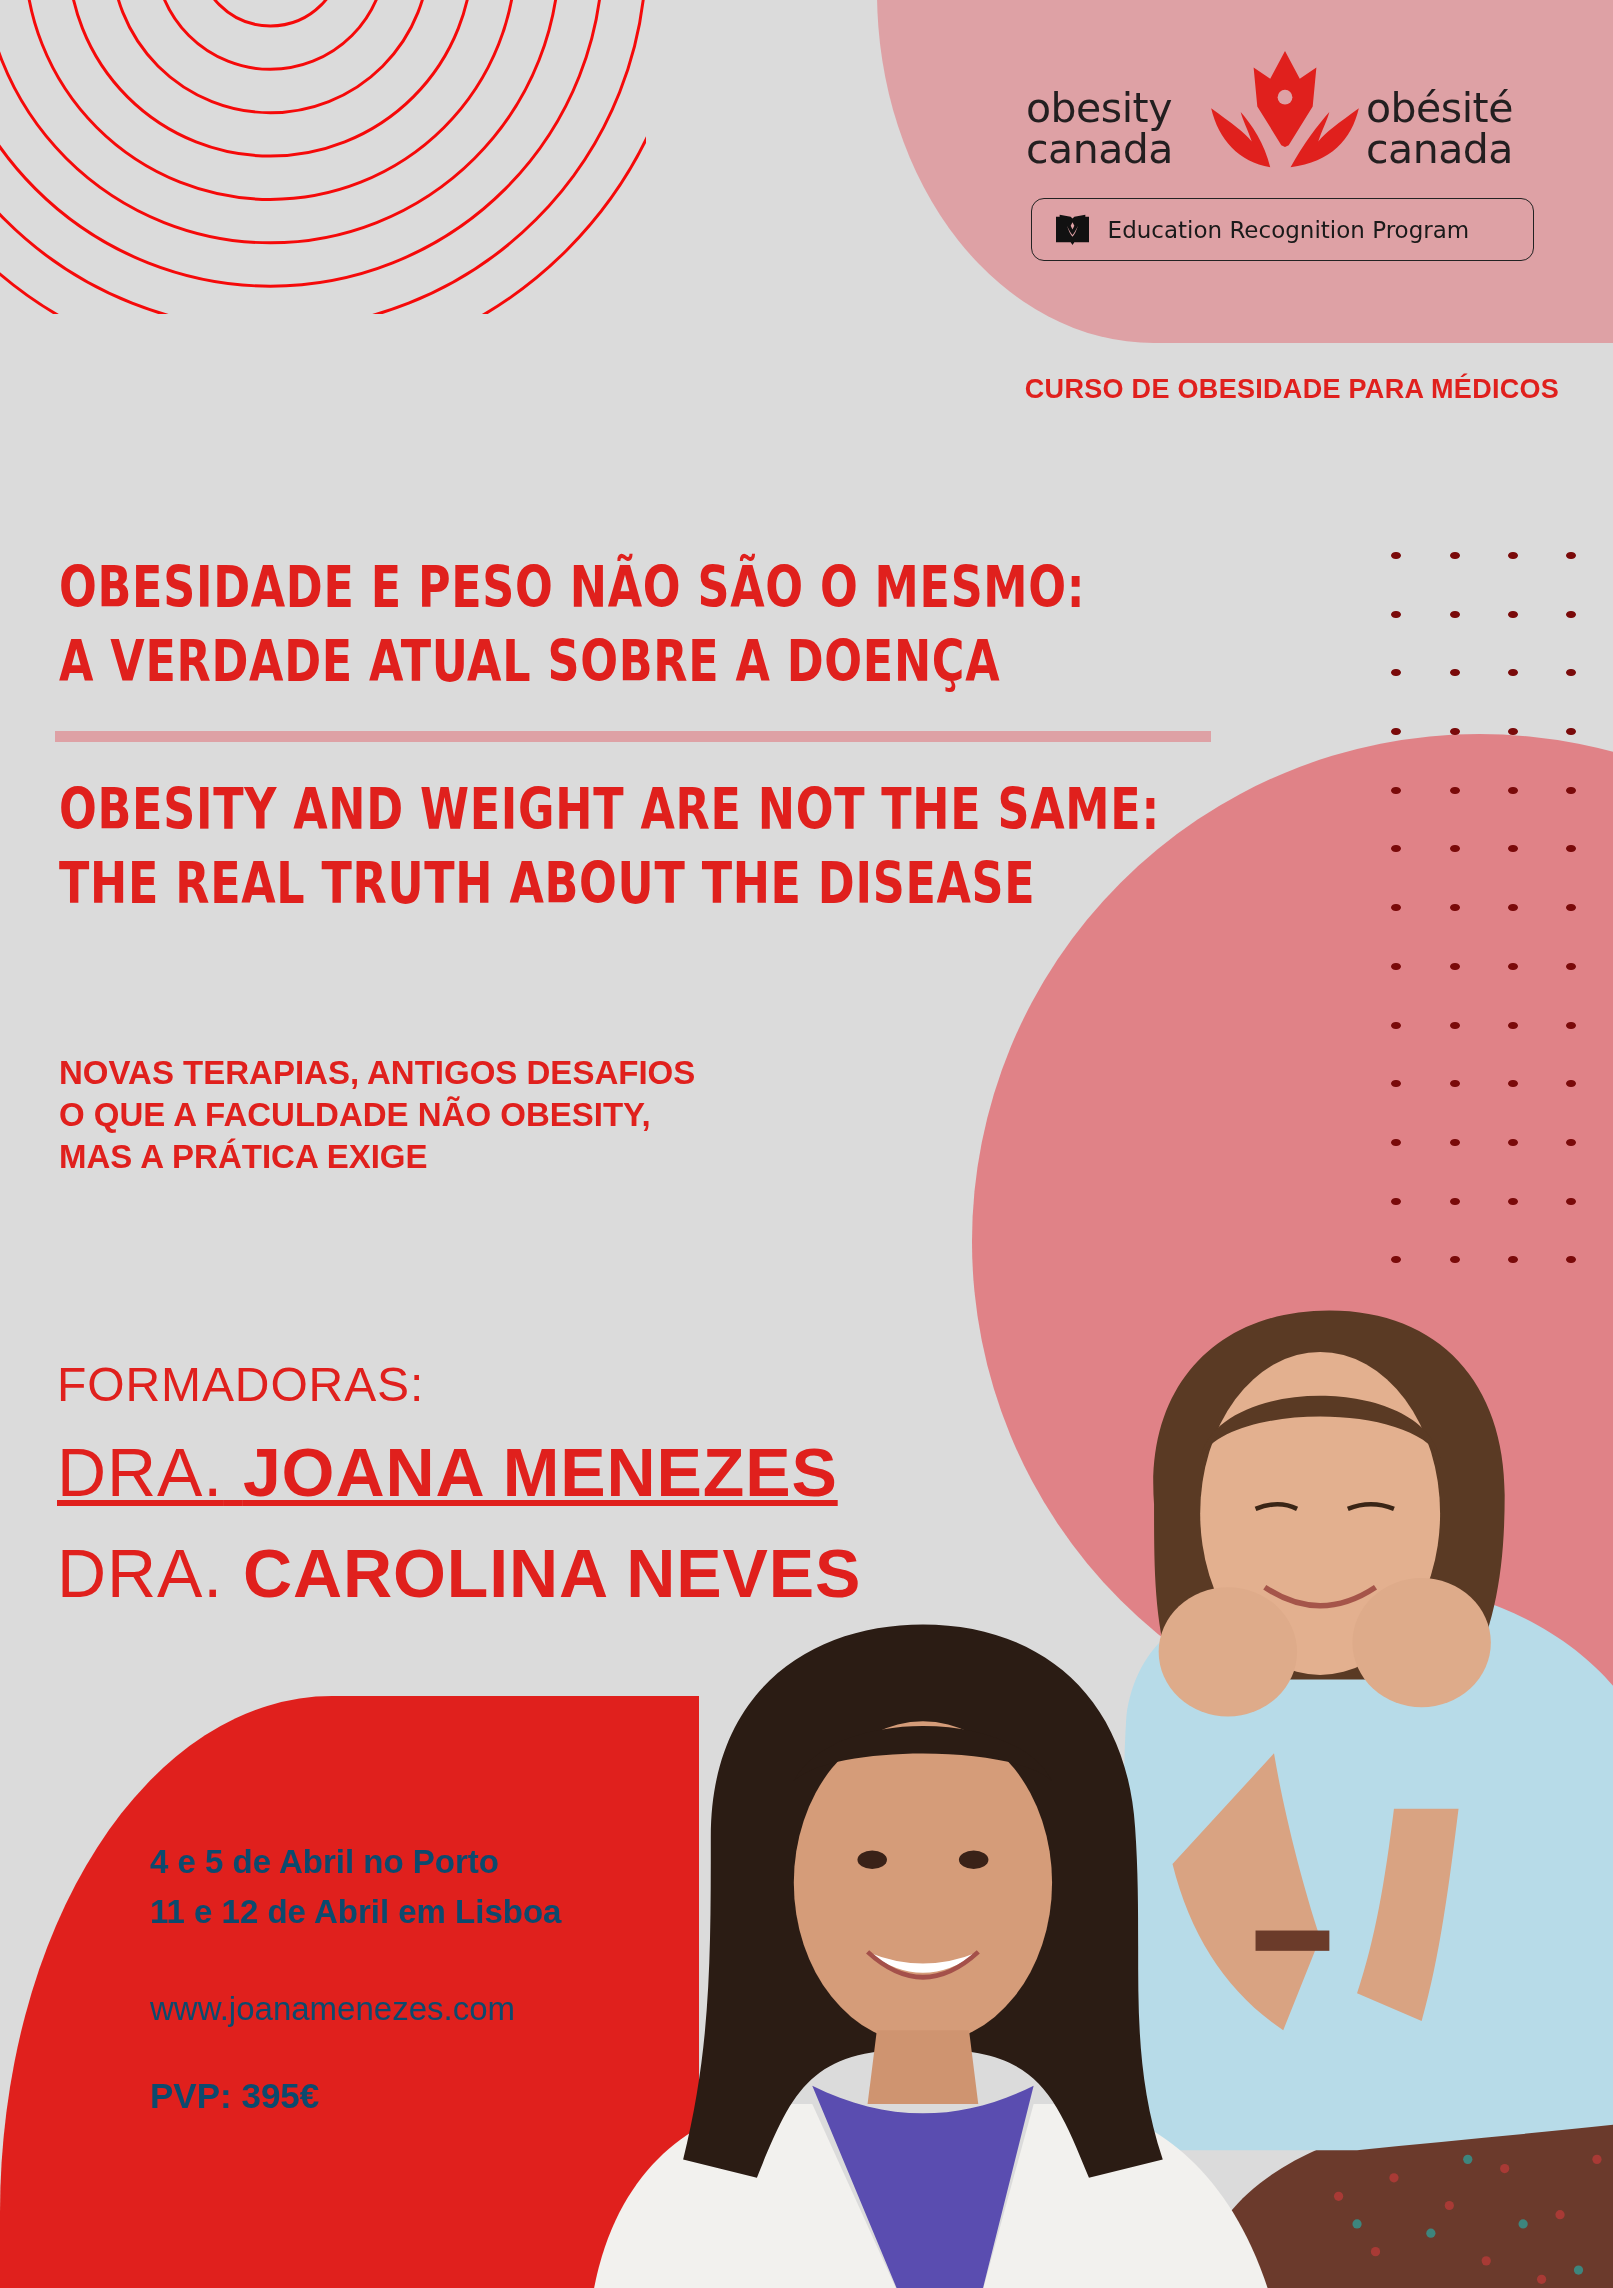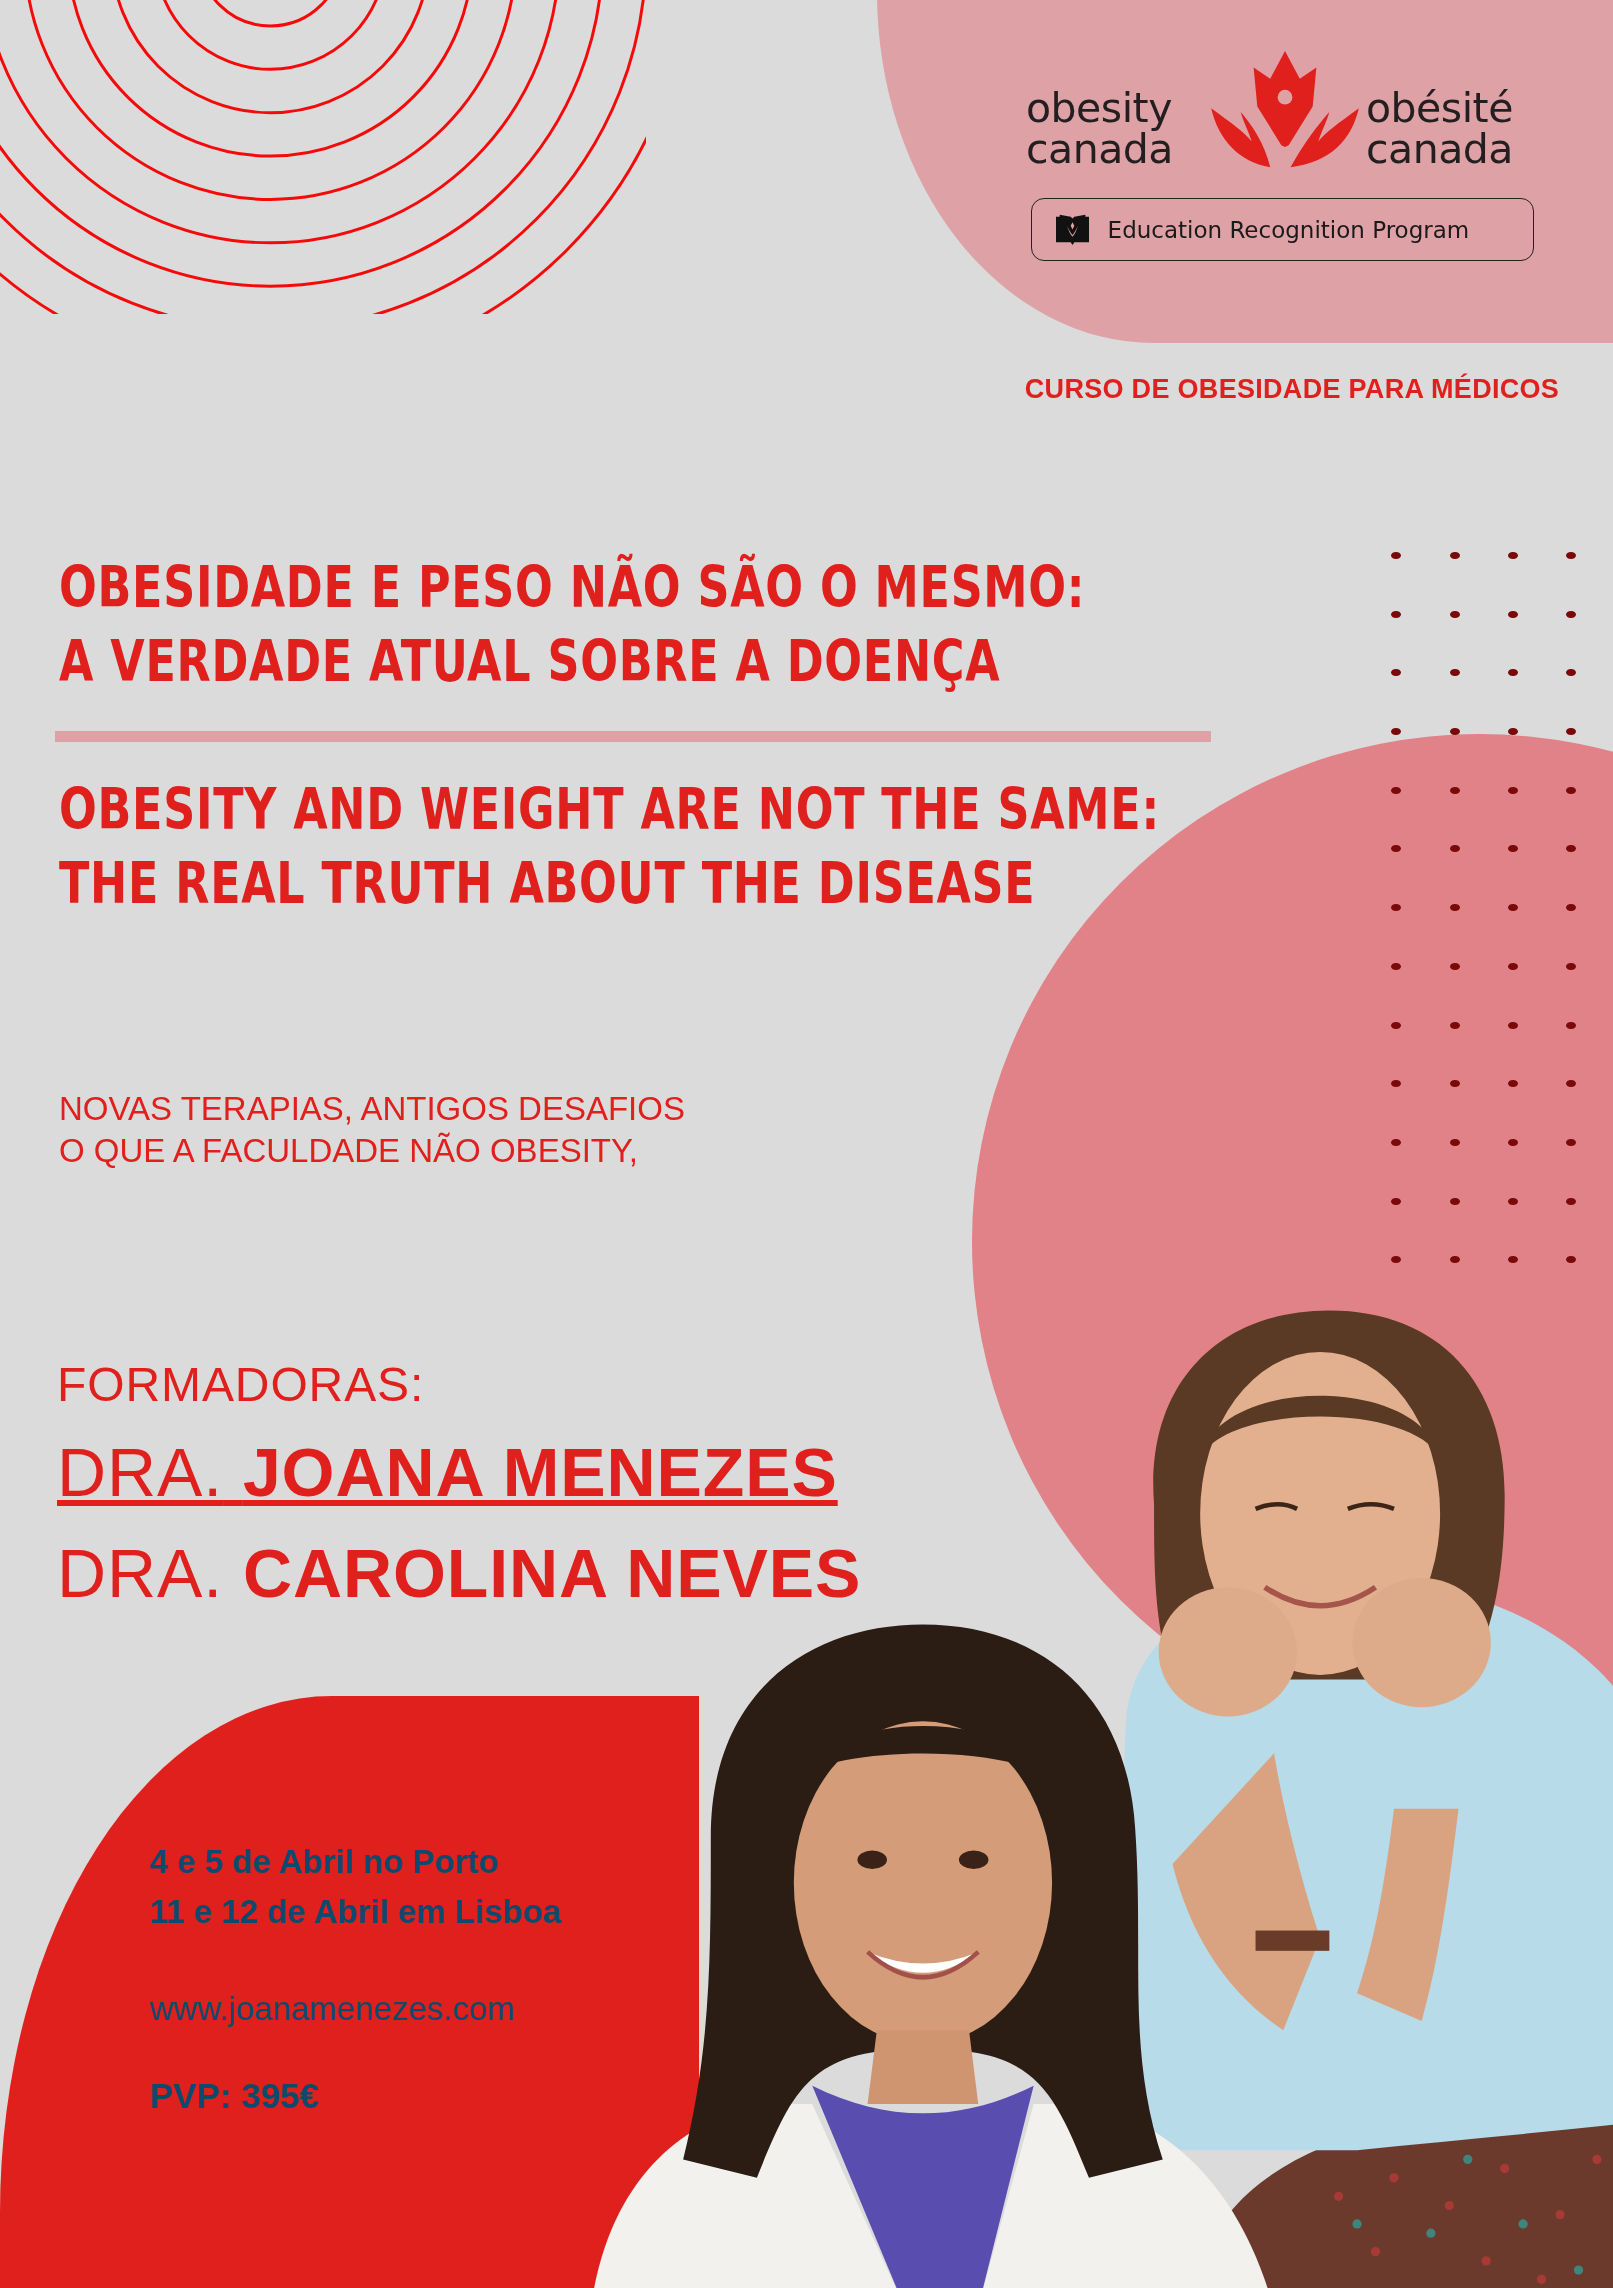--- a/index.html
+++ b/index.html
@@ -26,21 +26,21 @@
   .erp-icon { width: 37px; height: 33px; margin-left: 22px; margin-right: 16.6px; }
   .erp-label { font-family: "DejaVu Sans", sans-serif; font-size: 23px; color: #1a1a1a; }
 
   .course-note { left: 1015px; top: 373px; width: 554px; text-align: center; color: #e0201d; font-weight: bold; font-size: 27px; line-height: 32px; letter-spacing: 0.3px; }
 
   .title-pt, .title-en { left: 59px; color: #e0201d; font-weight: bold; font-size: 57px; line-height: 74px; transform: scaleX(0.78); transform-origin: left top; white-space: nowrap; font-family: "DejaVu Sans", sans-serif; letter-spacing: 0.9px; }
   .title-pt { top: 550px; }
   .title-en { top: 772px; }
   .divider { left: 55px; top: 731px; width: 1156px; height: 11px; background: #dea1a5; }
 
-  .subtitle { left: 59px; top: 1088px; color: #e0201d; font-weight: normal; font-size: 33px; line-height: 42px; white-space: nowrap; }
+  .subtitle { left: 59px; top: 1052px; color: #e0201d; font-weight: bold; font-size: 33px; line-height: 42px; white-space: nowrap; }
 
   .formadoras { left: 57px; top: 1357px; color: #e0201d; font-size: 48px; line-height: 55px; letter-spacing: 0.9px; }
   .trainer { left: 57px; color: #e0201d; font-size: 68px; line-height: 83px; white-space: nowrap; letter-spacing: 0.9px; }
   .trainer .pre { font-weight: normal; }
   .trainer .name { font-weight: bold; }
   .trainer-1 { top: 1431px; text-decoration: underline; }
   .trainer-2 { top: 1532px; }
 
   .red-block { left: 0; top: 1696px; width: 699px; height: 646px; background: #e0201d; border-top-left-radius: 332px 517px; }
 
@@ -170,20 +170,21 @@
 </div>
 <div class="abs divider"></div>
 <div class="abs title-en">
   <div>OBESITY AND WEIGHT ARE NOT THE SAME:</div>
   <div>THE REAL TRUTH ABOUT THE DISEASE</div>
 </div>
 
 <div class="abs subtitle">
   <div>NOVAS TERAPIAS, ANTIGOS DESAFIOS</div>
   <div>O QUE A FACULDADE NÃO OBESITY,</div>
+  <div>MAS A PRÁTICA EXIGE</div>
 </div>
 
 <div class="abs formadoras">FORMADORAS:</div>
 <div class="abs trainer trainer-1">
   <span class="pre">DRA.</span>
   <span class="name">JOANA MENEZES</span>
 </div>
 <div class="abs trainer trainer-2">
   <span class="pre">DRA.</span>
   <span class="name">CAROLINA NEVES</span>

